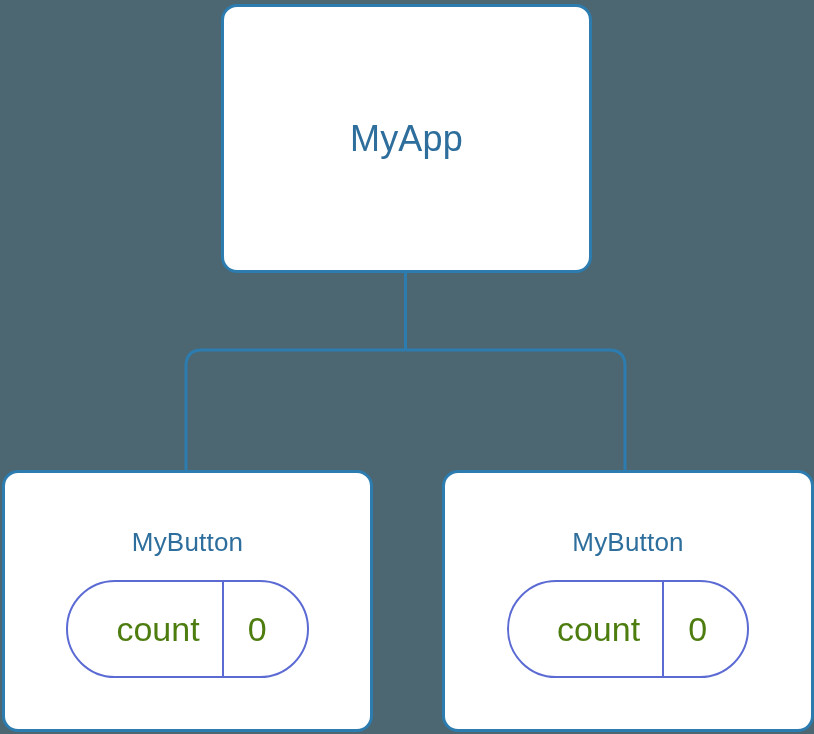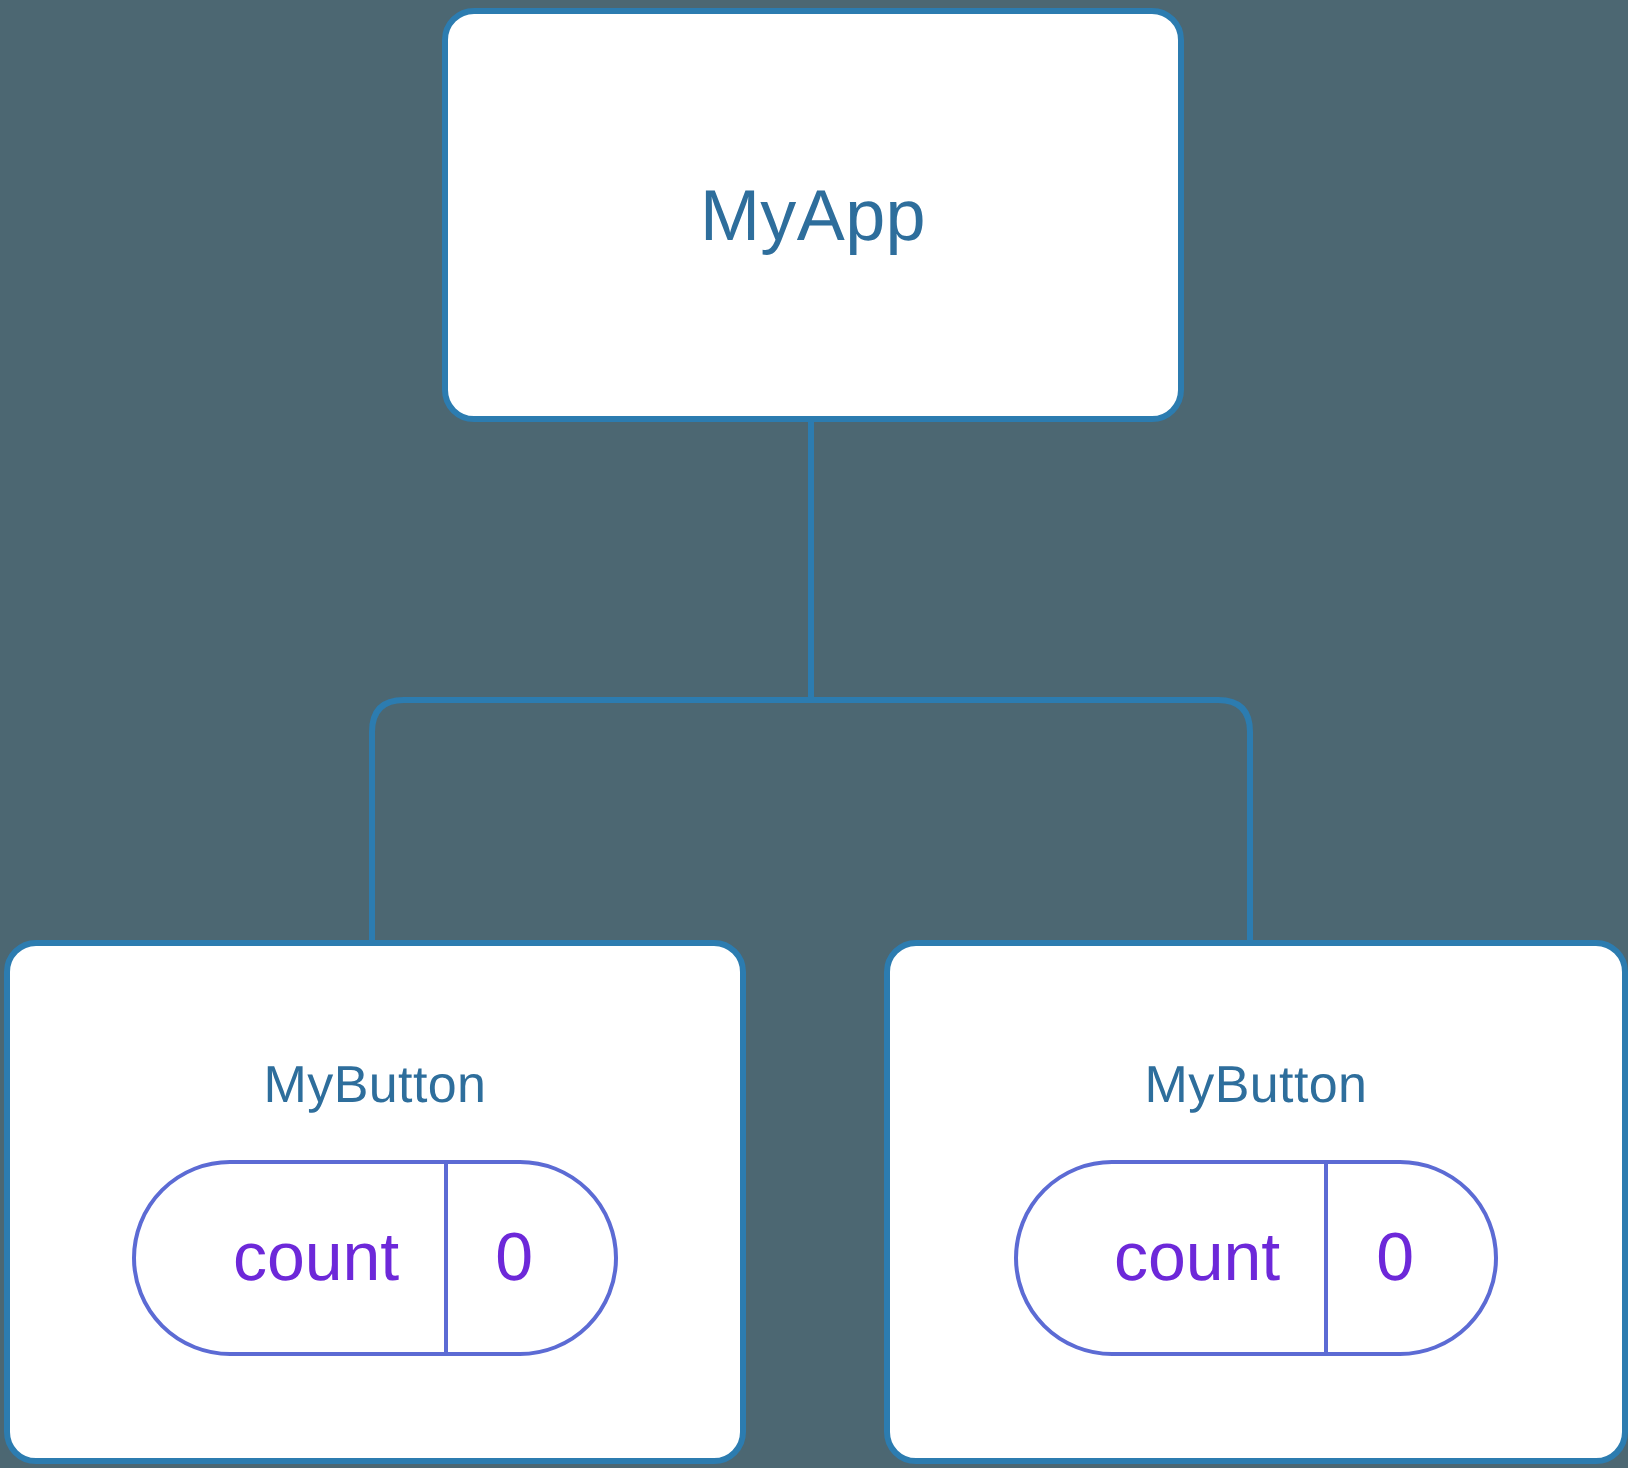--- a/index.html
+++ b/index.html
@@ -34,21 +34,21 @@
     border-radius: 16px;
     display: flex;
     flex-direction: column;
     align-items: center;
     justify-content: center;
   }
   .node-root {
     left: 221px;
     top: 4px;
     width: 371px;
-    height: 207px;
+    height: 269px;
   }
   .node-child-left {
     left: 2px;
     top: 470px;
     width: 371px;
     height: 262px;
   }
   .node-child-right {
     left: 442px;
     top: 470px;
@@ -83,21 +83,21 @@
     border: 2px solid #5c6bd4;
     border-radius: 999px;
     height: 98px;
     background: transparent;
   }
   .pill-key,
   .pill-val {
     display: flex;
     align-items: center;
     justify-content: center;
-    color: #6d28d9;
+    color: #4d7c0f;
     font-size: 34px;
     line-height: 1;
     white-space: nowrap;
   }
   .pill-key {
     padding: 0 22px 0 48px;
   }
   .pill-val {
     padding: 0 40px 0 24px;
     border-left: 2px solid #5c6bd4;

